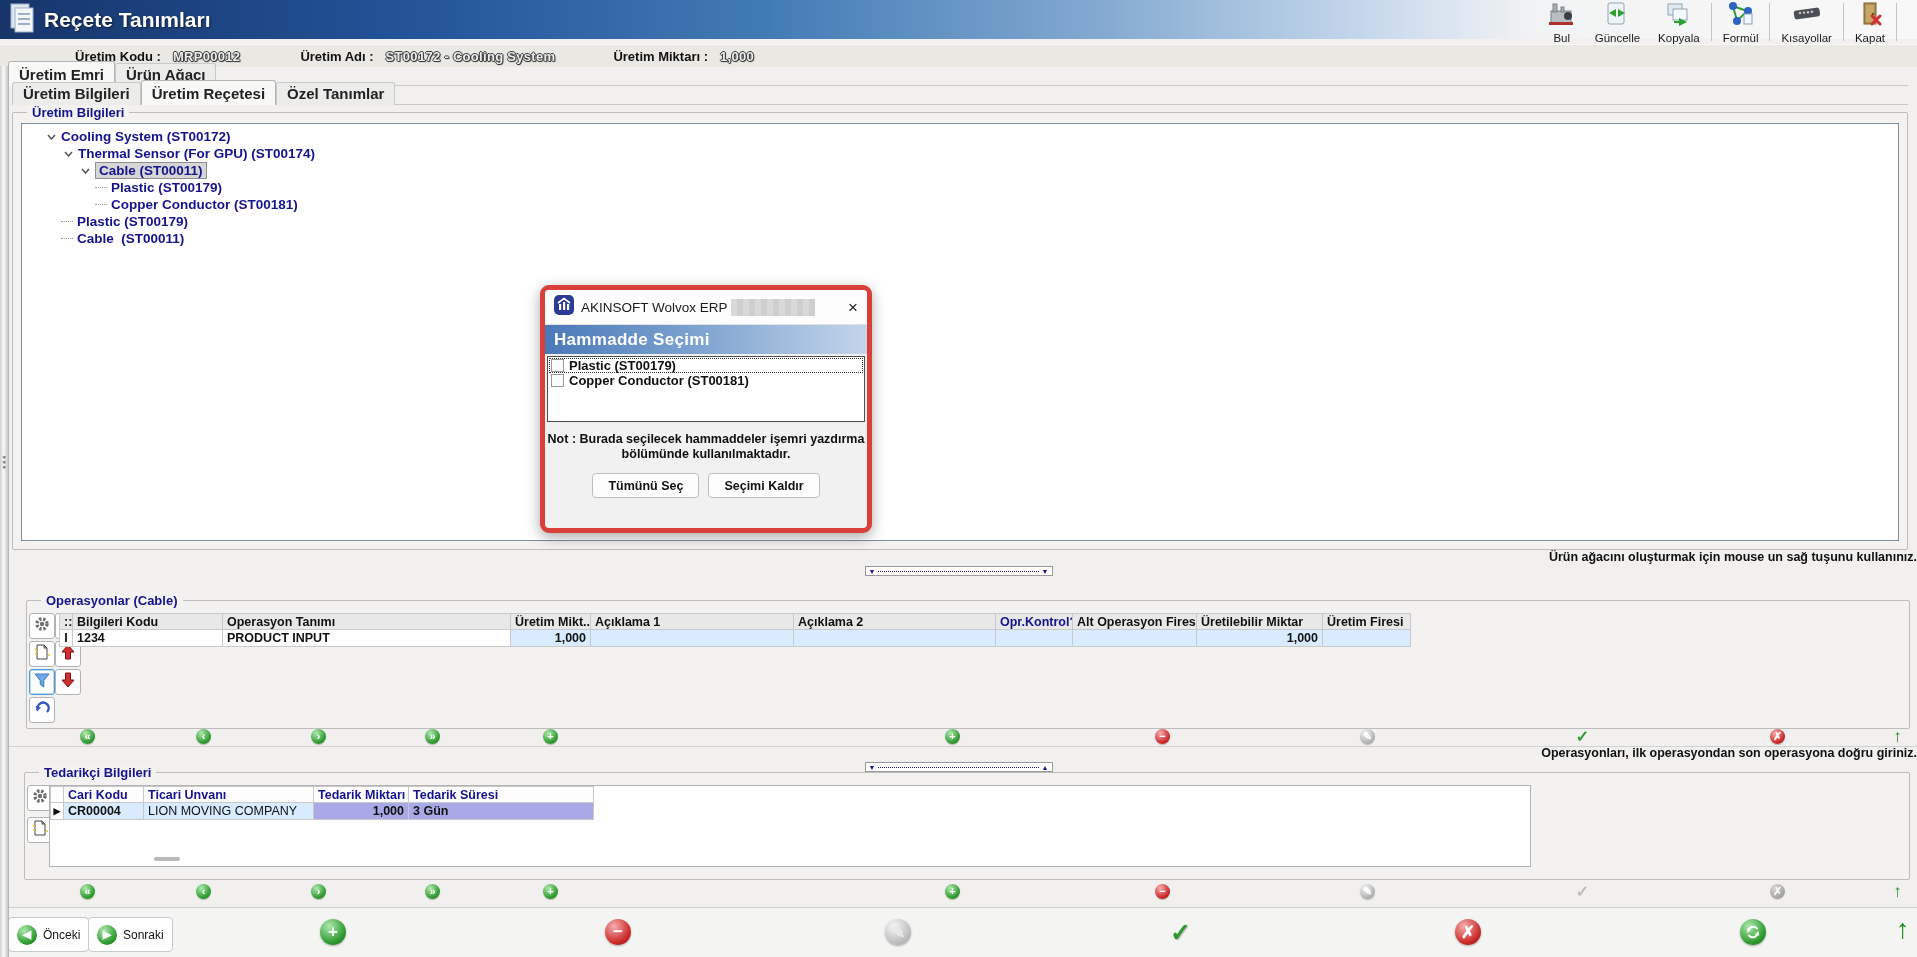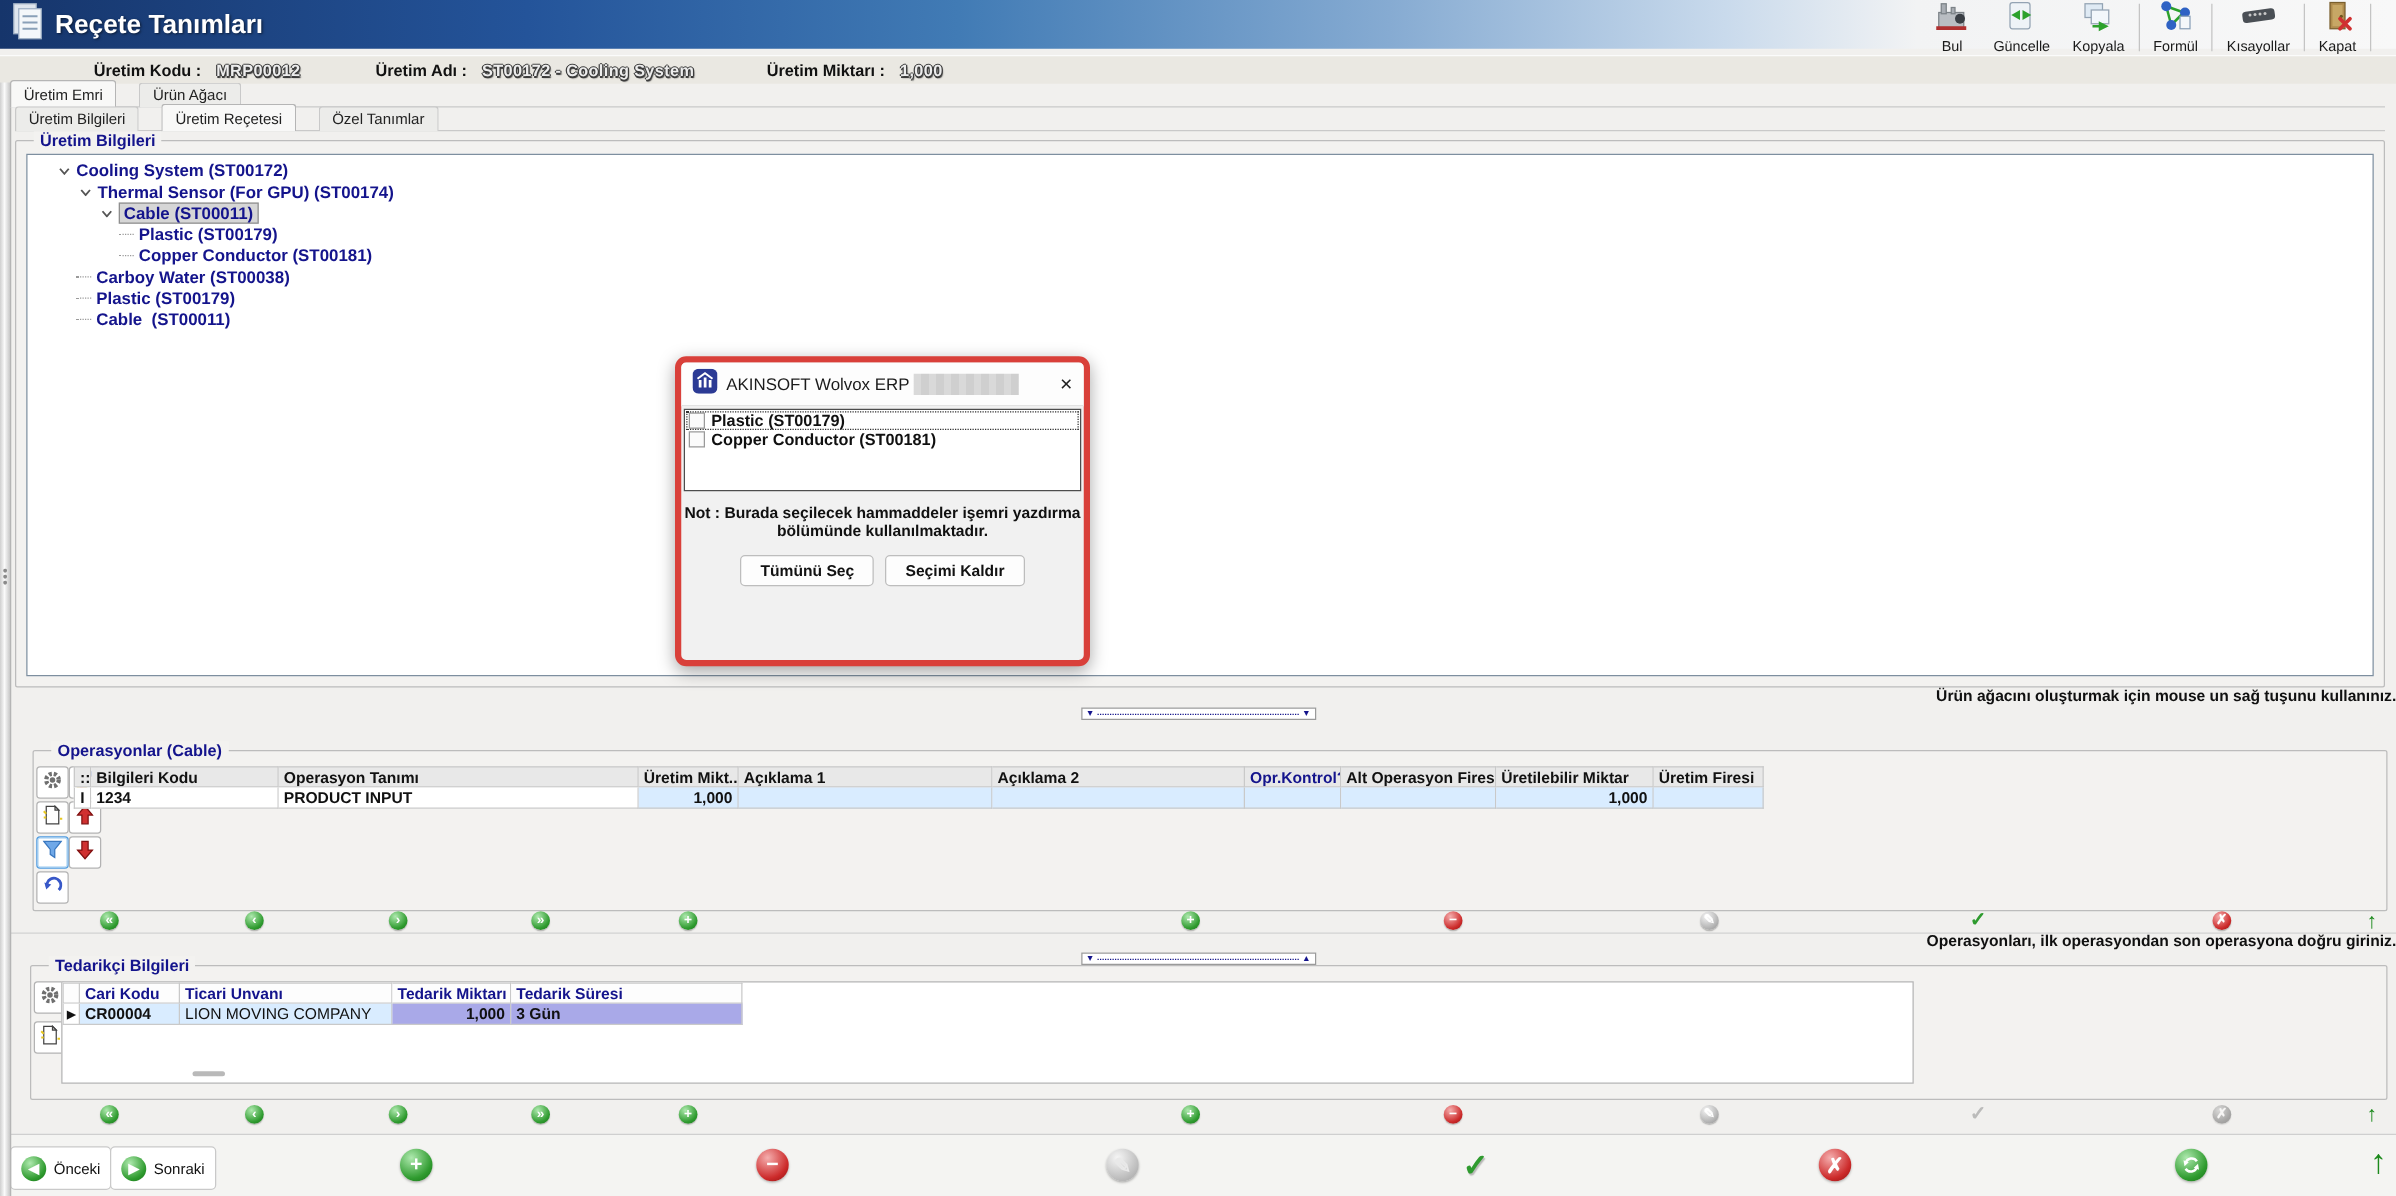--- a/index.html
+++ b/index.html
@@ -21,22 +21,22 @@
     border-top:1px solid #fbfbfb;border-bottom:1px solid #d6d4cе;display:flex;align-items:center;font-size:13px;}
   .infobar b{font-weight:bold;}
   .emboss{font-weight:bold;color:#ededed;letter-spacing:.3px;
     text-shadow:-1px 0 #3c3c3c,1px 0 #3c3c3c,0 -1px #3c3c3c,0 1px #3c3c3c,1px 1px 1px #3c3c3c;}
   .ib-l1{margin-left:75px;} .ib-v1{margin-left:12px;}
   .ib-l2{margin-left:60px;} .ib-v2{margin-left:12px;}
   .ib-l3{margin-left:58px;} .ib-v3{margin-left:12px;}
   
   .tabrow{position:absolute;display:flex;align-items:flex-end;}
   .tabrow::after{content:"";position:absolute;left:0;right:0;bottom:0;border-bottom:1px solid #c9c9c9;z-index:0;}
-  .tab{position:relative;z-index:1;padding:2px 10px 3px 10px;font-size:12px;font-weight:normal;
-    background:#ececea;border:1px solid #c9c9c9;border-bottom:none;border-radius:3px 3px 0 0;margin-right:18px;color:#222;cursor:pointer;}
+  .tab{position:relative;z-index:1;padding:2px 10px 3px 10px;font-size:15px;font-weight:bold;
+    background:#ececea;border:1px solid #c9c9c9;border-bottom:none;border-radius:3px 3px 0 0;margin-right:0;color:#222;cursor:pointer;}
   .tab.active{background:#f8f8f7;padding-top:4px;border-color:#b5b5b5;}
   #tabs1{left:8px;top:66px;height:20px;width:1900px;}
   #tabs2{left:12px;top:86px;height:19px;width:1896px;}
   #tabs3{left:12px;top:579px;height:20px;width:1896px;}
   
   .group{position:absolute;border:1px solid #bcbcbc;border-radius:2px;background:#f3f2f0;}
   .group>.legend{position:absolute;top:-8px;left:14px;background:#f3f2f0;padding:0 5px;
     color:#14148c;font-weight:bold;font-size:13px;white-space:nowrap;}
   #treegroup{left:12px;top:112px;width:1894px;height:436px;}
   #opsgroup{left:26px;top:600px;width:1882px;height:127px;}
@@ -253,21 +253,20 @@
               <polyline points="1,1 4.5,5 8,1" fill="none" stroke="#555" stroke-width="1.5"></polyline>
             </svg></span><span class="tlabel">Cooling System (ST00172)</span></div>
         <div class="titem lvl1"><span class="chev"><svg width="9" height="6" viewBox="0 0 9 6">
               <polyline points="1,1 4.5,5 8,1" fill="none" stroke="#555" stroke-width="1.5"></polyline>
             </svg></span><span class="tlabel">Thermal Sensor (For GPU) (ST00174)</span></div>
         <div class="titem lvl2 sel"><span class="chev"><svg width="9" height="6" viewBox="0 0 9 6">
               <polyline points="1,1 4.5,5 8,1" fill="none" stroke="#555" stroke-width="1.5"></polyline>
             </svg></span><span class="tlabel">Cable (ST00011)</span></div>
         <div class="titem lvl3"><span class="stub"></span><span class="tlabel">Plastic (ST00179)</span></div>
         <div class="titem lvl3"><span class="stub"></span><span class="tlabel">Copper Conductor (ST00181)</span></div>
-        <div class="titem lvl1"><span class="stub"></span><span class="tlabel">Carboy Water (ST00038)</span></div>
         <div class="titem lvl1"><span class="stub"></span><span class="tlabel">Plastic (ST00179)</span></div>
         <div class="titem lvl1"><span class="stub"></span><span class="tlabel">Cable  (ST00011)</span></div>
       </div>
   </div>
 
   <div id="dialog">
     <div class="dlg-red">
       <div class="dlg-title">
         <span>
           <svg width="20" height="20" viewBox="0 0 20 20">
@@ -275,20 +274,21 @@
             <rect x="5" y="9" width="2.2" height="6" fill="#fff"></rect>
             <rect x="9" y="7" width="2.2" height="8" fill="#fff"></rect>
             <rect x="13" y="9" width="2.2" height="6" fill="#fff"></rect>
             <path d="M4 8 L10 3.5 L16 8" fill="none" stroke="#fff" stroke-width="1.6"></path>
           </svg>
         </span>
         <span class="ttl">AKINSOFT Wolvox ERP</span>
         <span class="redact"></span>
         <span class="dlg-close">×</span>
       </div>
+      <div class="dlg-head">Hammadde Seçimi</div>
       <div class="dlg-list">
         <div class="dlg-item focus">
           <span class="cb"></span>
           <span>Plastic (ST00179)</span>
         </div>
         <div class="dlg-item">
           <span class="cb"></span>
           <span>Copper Conductor (ST00181)</span>
         </div>
       </div>

